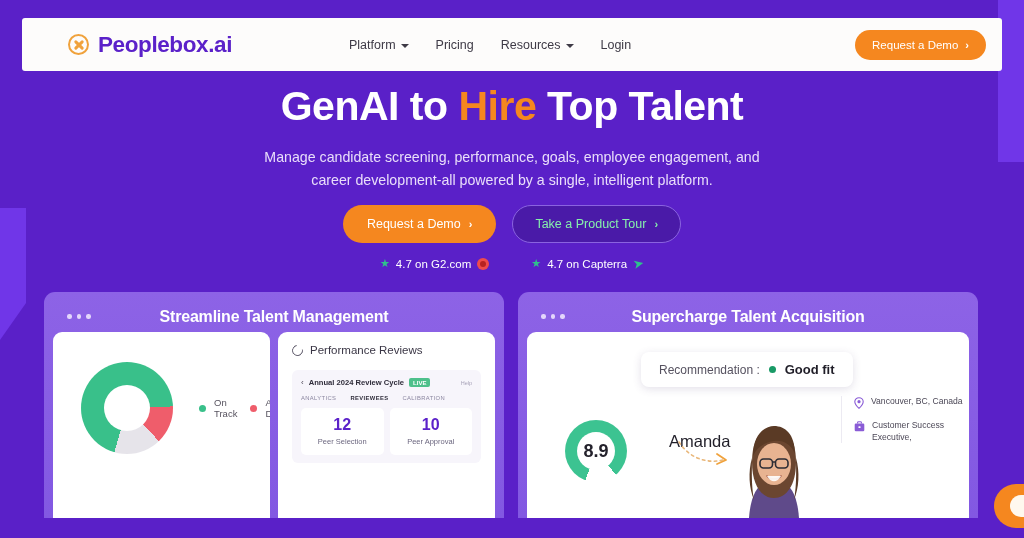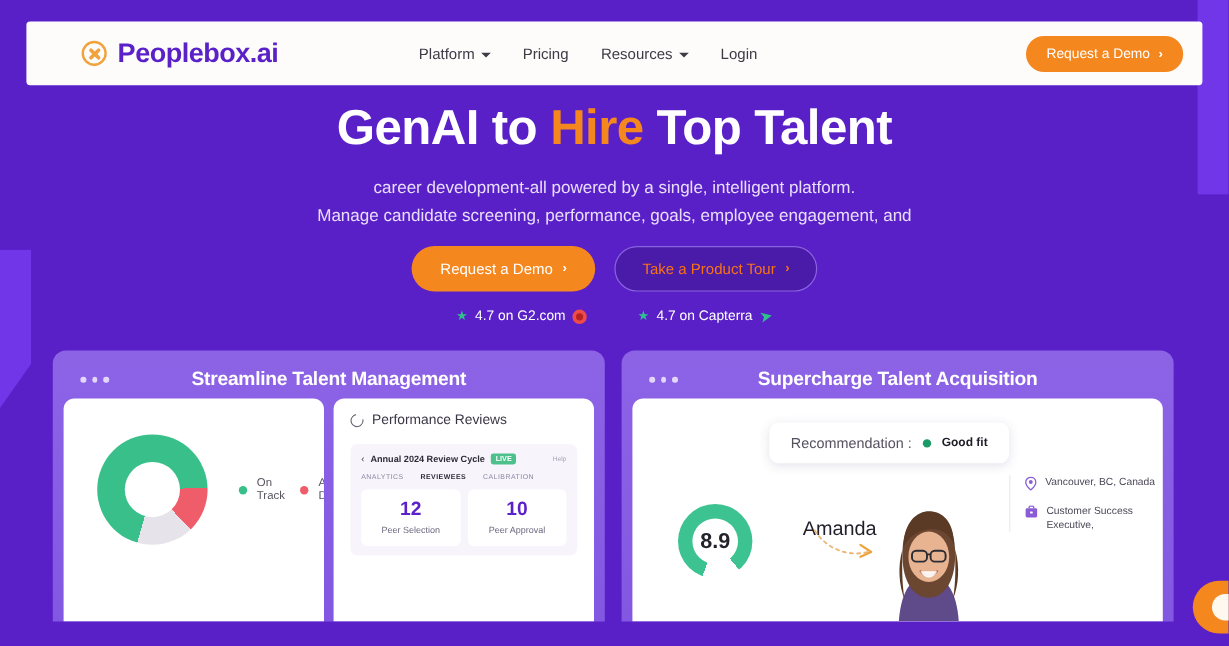--- a/index.html
+++ b/index.html
@@ -119,21 +119,21 @@
     display: flex; justify-content: center; gap: 16px;
   }
   .btn-primary {
     background: #f5871f; color: #fff;
     font-size: 12.5px; border-radius: 21px;
     padding: 11px 24px;
     display: flex; align-items: center; gap: 8px;
     cursor: pointer; border: none; font-family: inherit;
   }
   .btn-ghost {
-    background: #4a1aa8; color: #f97316;
+    background: #4a1aa8; color: #86efac;
     font-size: 12.5px; border-radius: 21px;
     padding: 11px 22px;
     display: flex; align-items: center; gap: 8px;
     cursor: pointer; font-family: inherit;
     border: 1.5px solid #8a63e0;
   }
 
   .ratings {
     position: absolute; left: 0; top: 256px; width: 1024px;
     display: flex; justify-content: center; gap: 42px;
@@ -261,21 +261,21 @@
   .reco {
     position: absolute; left: 114px; top: 20px;
     background: #ffffff;
     border-radius: 8px;
     box-shadow: 0 2px 9px rgba(80,60,120,.16);
     padding: 10px 18px;
     display: flex; align-items: center; gap: 9px;
   }
   .reco-label { font-size: 12px; color: #55515f; }
   .reco-dot { width: 7px; height: 7px; border-radius: 50%; background: #199a66; }
-  .reco-val { font-size: 10px; font-weight: bold; color: #1f1d27; }
+  .reco-val { font-size: 13px; font-weight: bold; color: #1f1d27; }
 
   .score-donut {
     position: absolute; left: 38px; top: 88px;
     width: 62px; height: 62px; border-radius: 50%;
     background: conic-gradient(from 200deg, #3cc391 0deg 300deg, #ffffff 300deg 360deg);
   }
   .score-donut::after {
     content: ""; position: absolute;
     left: 50%; top: 50%; transform: translate(-50%,-50%);
     width: 38px; height: 38px; border-radius: 50%;
@@ -347,22 +347,22 @@
       <span>Request a Demo</span>
       <span class="chev">›</span>
     </button>
   </div>
 
   <div class="hero">
     <div class="hero-title">
       <span>GenAI to </span><span class="accent">Hire</span><span> Top Talent</span>
     </div>
     <div class="hero-sub">
+      <div>Manage candidate screening, performance, goals, employee engagement, and</div>
       <div>career development-all powered by a single, intelligent platform.</div>
-      <div>Manage candidate screening, performance, goals, employee engagement, and</div>
     </div>
   </div>
 
   <div class="cta-row">
     <button class="btn-primary">
       <span>Request a Demo</span>
       <span class="chev">›</span>
     </button>
     <button class="btn-ghost">
       <span>Take a Product Tour</span>

